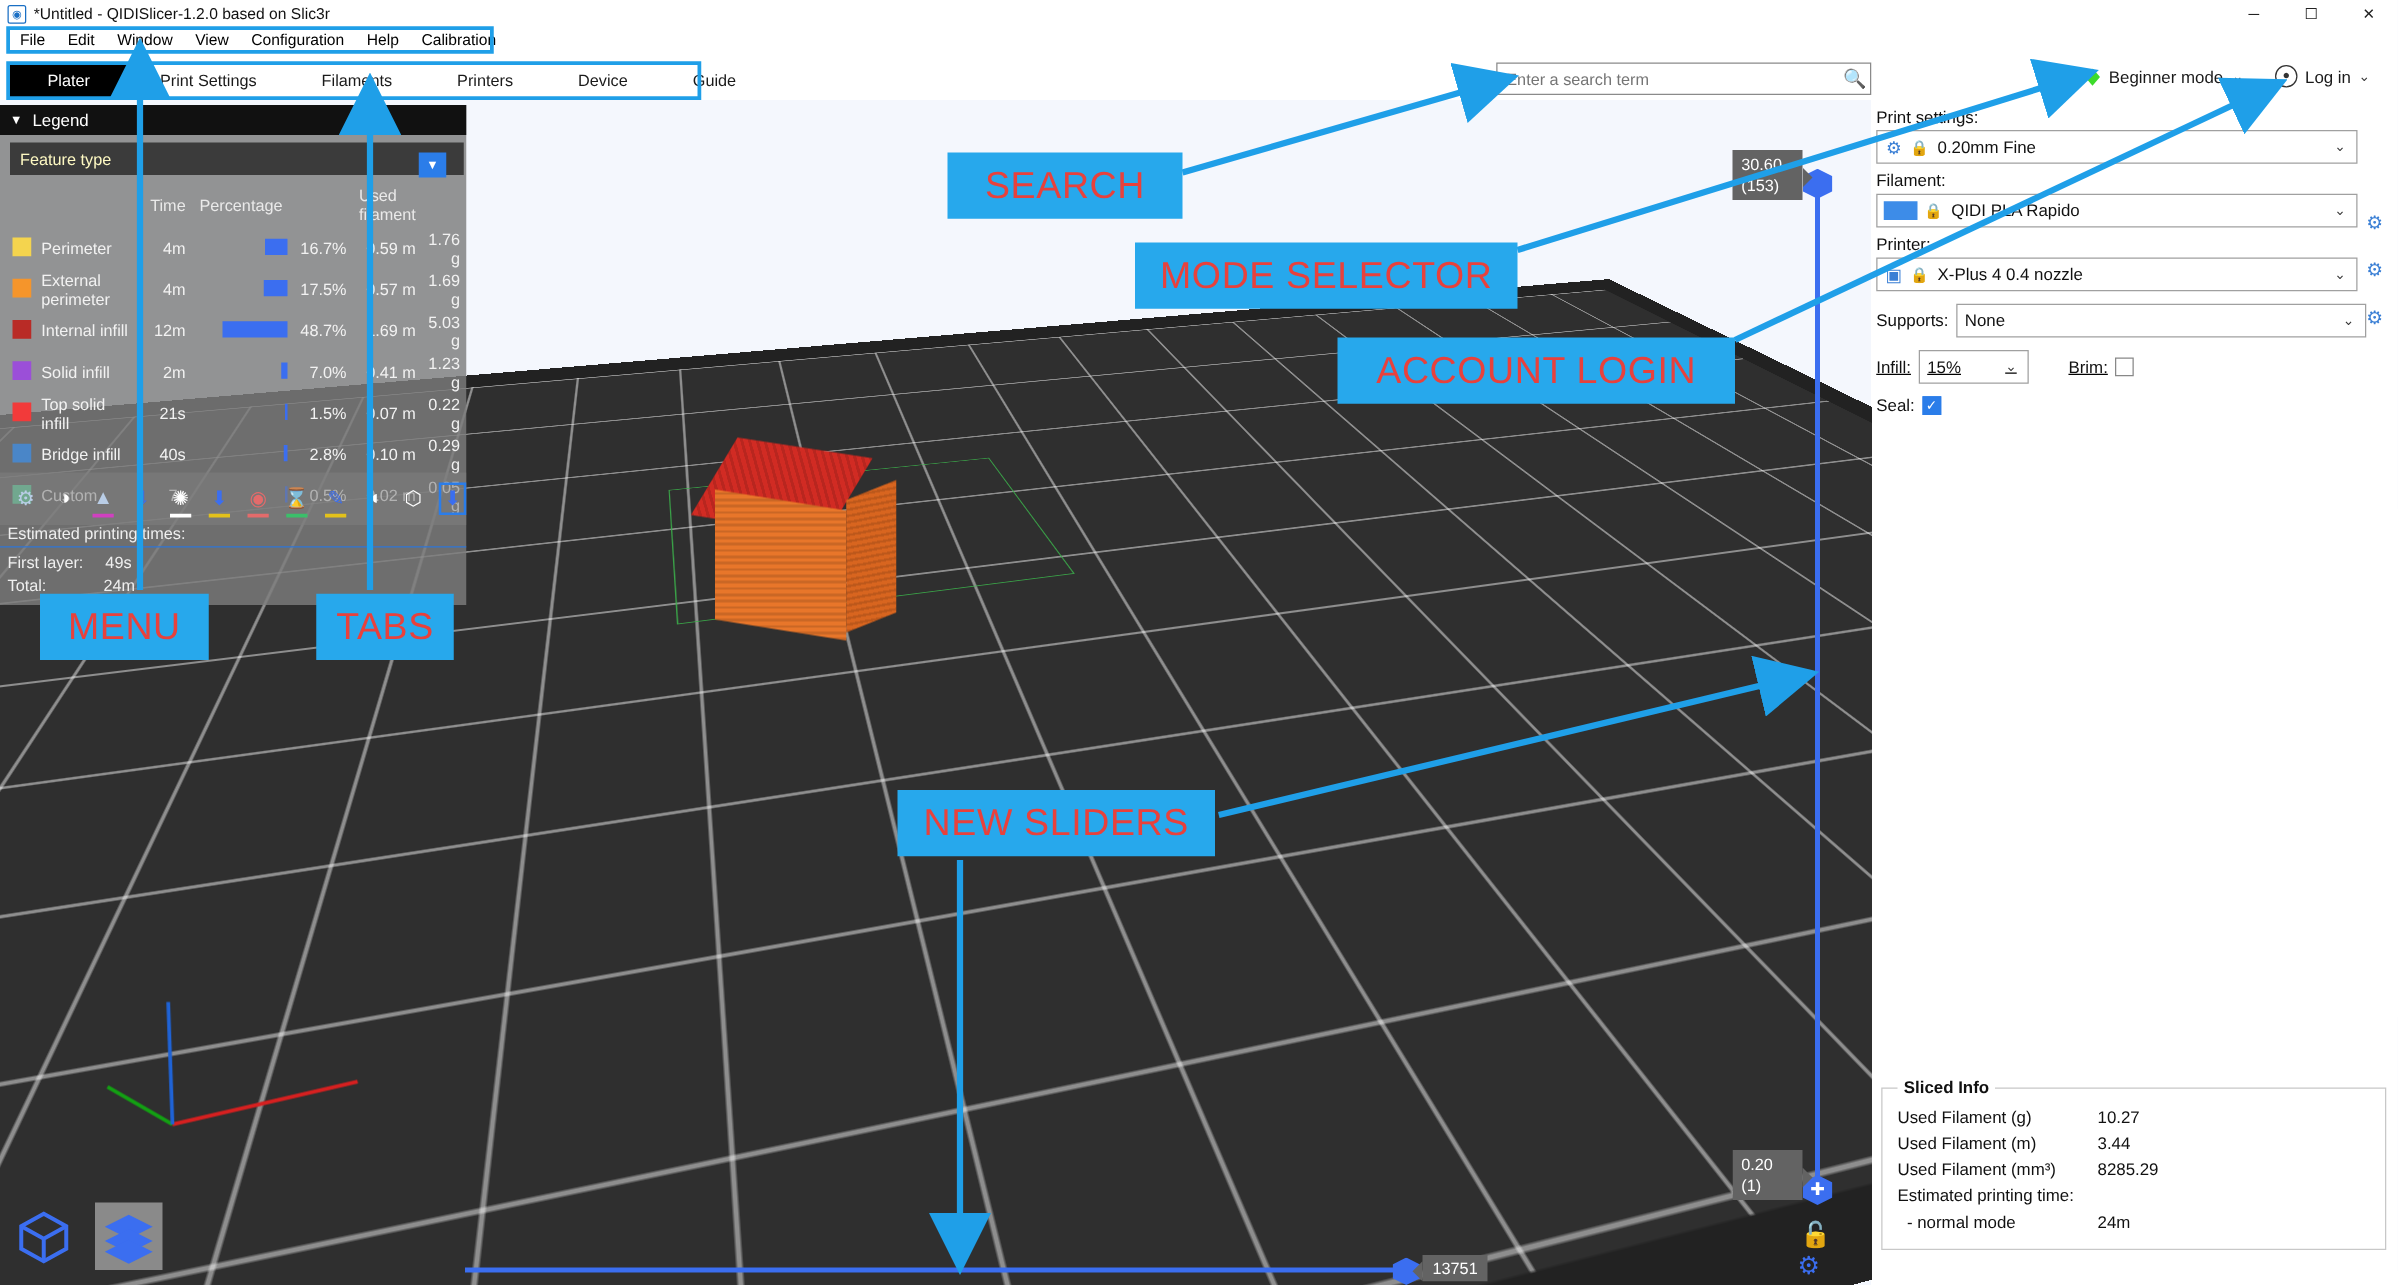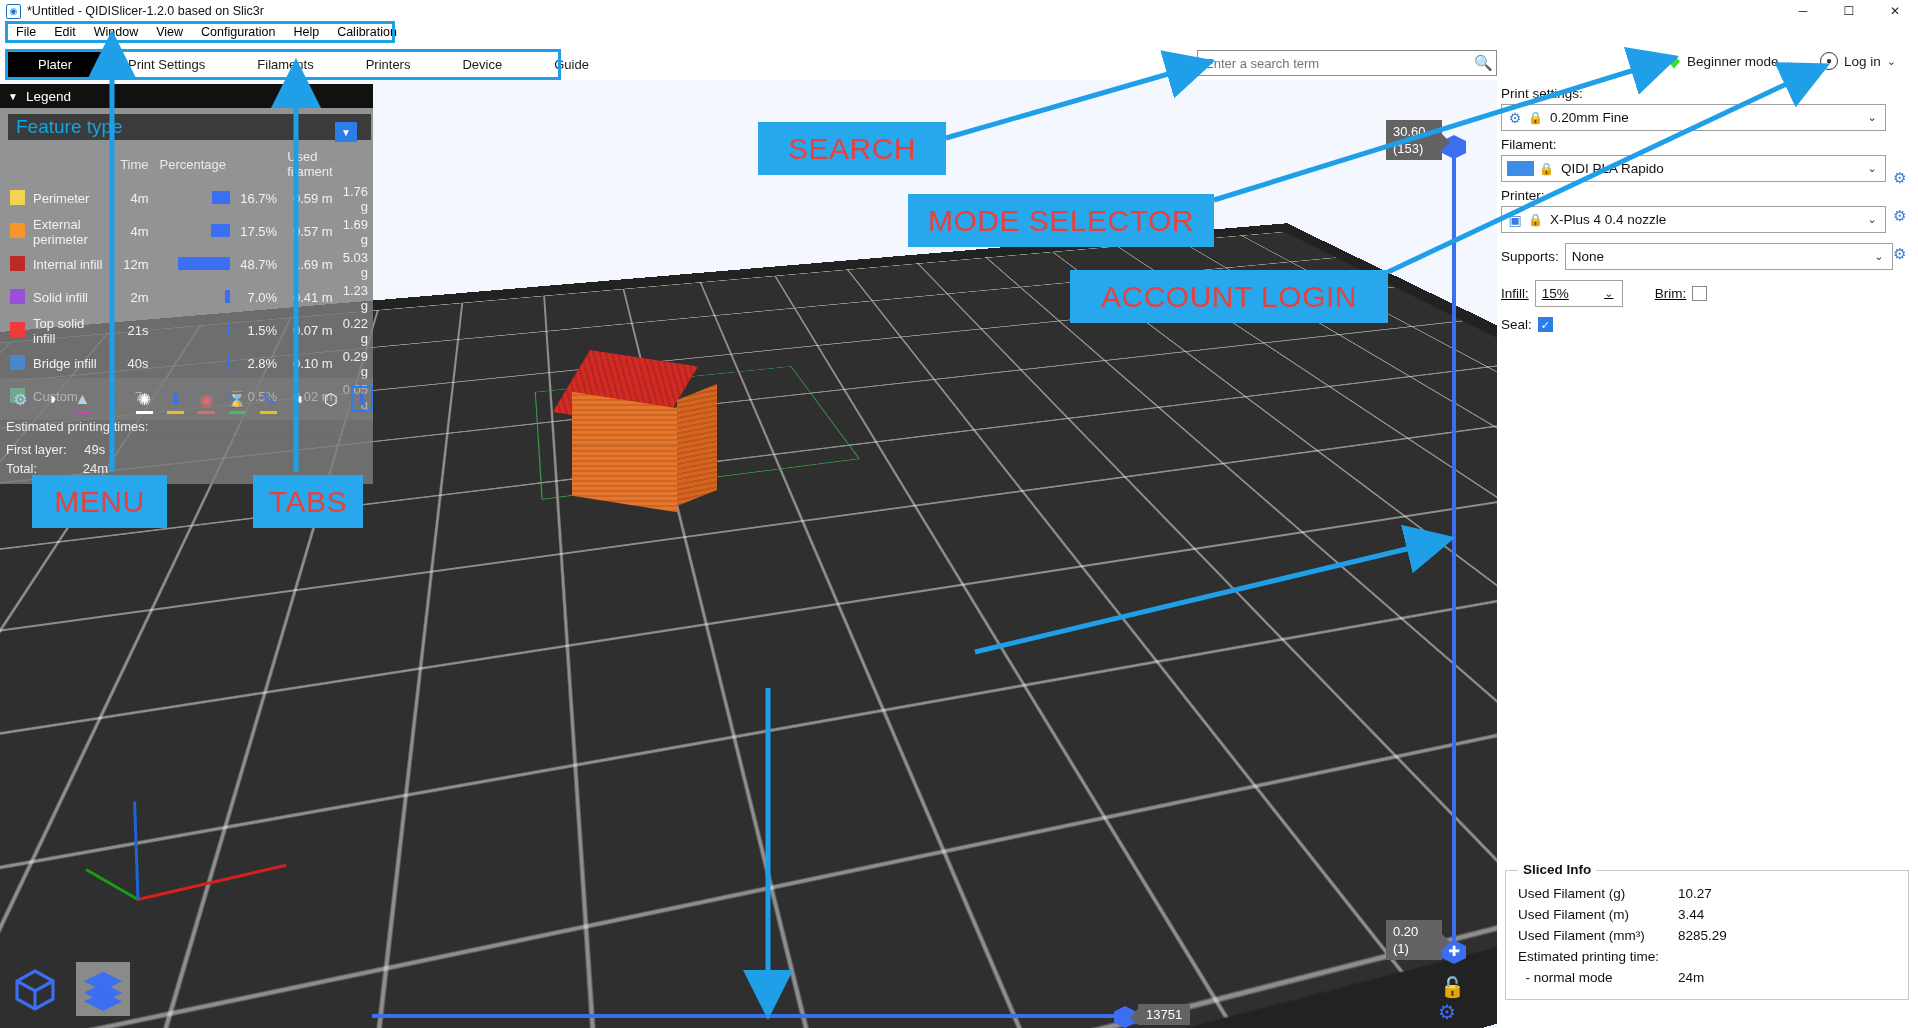--- a/index.html
+++ b/index.html
@@ -141,21 +141,21 @@
   }
   .legend-title {
     background: #111; color: #fff; height: 24px; display: flex; align-items: center;
     padding-left: 8px; gap: 8px; font-size: 13.5px;
   }
   .legend-caret { font-size: 10px; }
   .legend-sel {
     display: flex; align-items: center; justify-content: space-between;
     background: #3b3b3b; margin: 6px 2px 2px 8px; height: 26px; padding: 0 8px;
   }
-  .legend-sel .txt { font-size: 19px; color: #0ea5e9; }
+  .legend-sel .txt { font-size: 13px; color: #fef9c3; }
   .lg-table { width: 100%; border-collapse: collapse; margin-top: 8px; }
   .lg-table th {
     font-weight: normal; font-size: 13px; color: #eaeaea; text-align: right;
     padding: 1px 5px 3px 5px;
   }
   .lg-table td { font-size: 13px; color: #f2f2f2; padding: 1.5px 5px; text-align: right; }
   .lg-table td.name { text-align: left; padding-left: 3px; }
   .lg-table td.sw { width: 22px; padding-left: 10px; }
   .swatch { width: 15px; height: 15px; display: inline-block; }
   .barcell { width: 92px; text-align: left; padding-left: 6px !important;}
@@ -585,14 +585,15 @@
     <line x1="975" y1="652" x2="1436" y2="542" stroke="#1f9fe8" stroke-width="5" marker-end="url(#ah)"></line>
 
     <line x1="768" y1="688" x2="768" y2="1000" stroke="#1f9fe8" stroke-width="5" marker-end="url(#ah)"></line>
   </svg>
 
   <div class="anno" style="left:908px;top:194px;width:306px;height:53px;">MODE SELECTOR</div>
   <div class="anno" style="left:758px;top:122px;width:188px;height:53px;">SEARCH</div>
   <div class="anno" style="left:1070px;top:270px;width:318px;height:53px;">ACCOUNT LOGIN</div>
   <div class="anno" style="left:32px;top:475px;width:135px;height:53px;">MENU</div>
   <div class="anno" style="left:253px;top:475px;width:110px;height:53px;">TABS</div>
+  <div class="anno" style="left:718px;top:632px;width:254px;height:53px;">NEW SLIDERS</div>
 
 </div>
 
 </body></html>

